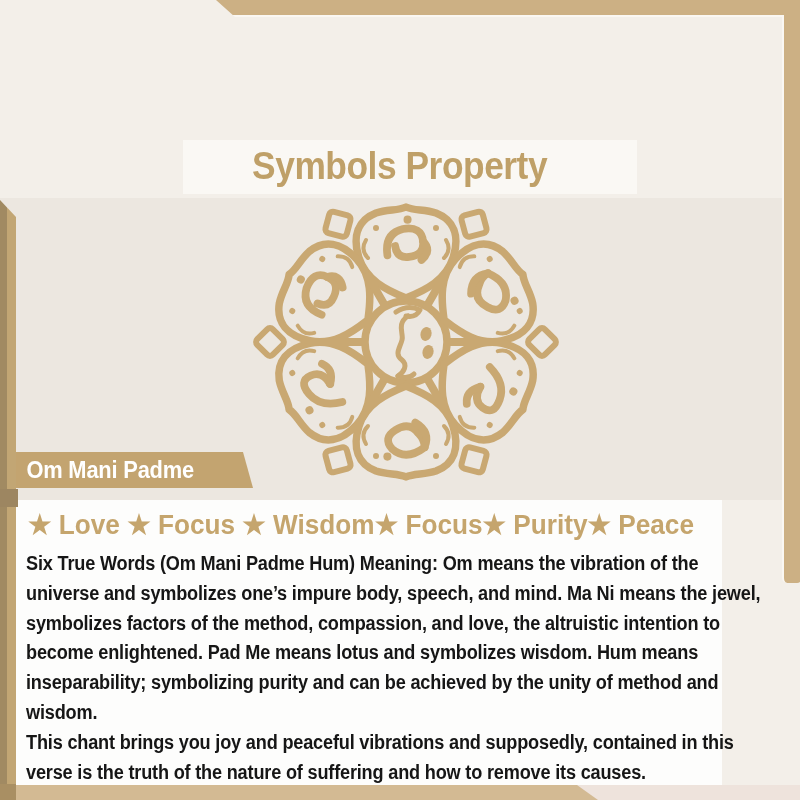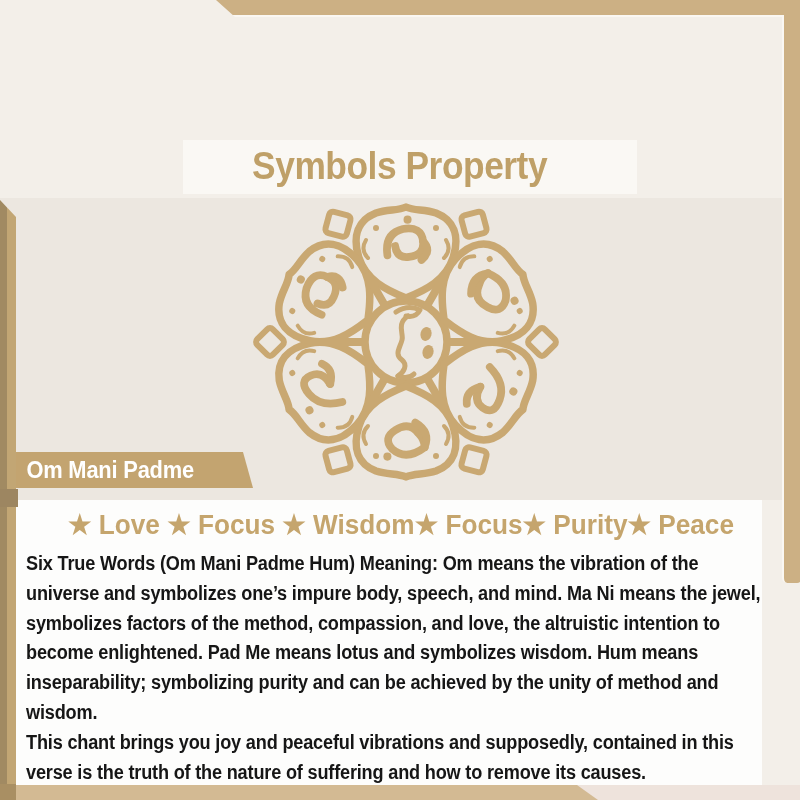--- a/index.html
+++ b/index.html
@@ -54,21 +54,21 @@
     left:16px;top:452px;width:240px;height:36px;background:#c3a470;
     clip-path:polygon(0 0,227px 0,237px 36px,0 36px);
   }
   .banner span{
     display:inline-block;color:#ffffff;font-weight:bold;font-size:23px;
     line-height:36px;padding-left:11px;letter-spacing:-0.2px;
     transform:scaleX(0.95);transform-origin:left center;
   }
 
   
-  .text-section{left:0;top:500px;width:722px;height:300px;background:#fdfdfc;padding-left:40px;}
+  .text-section{left:0;top:500px;width:722px;height:300px;background:#fdfdfc;}
   .stars{
     margin:0;padding-top:7px;text-align:center;
     color:#c5a56d;font-weight:bold;font-size:27px;line-height:36px;
     transform:scaleX(0.97);transform-origin:center;
   }
   .body-text{position:absolute;left:26px;top:49px;width:774px;transform:scaleX(0.93);transform-origin:left top;}
   .body-line{
     font-size:19.5px;font-weight:bold;color:#161616;line-height:29.8px;
     letter-spacing:-0.2px;white-space:nowrap;
   }

